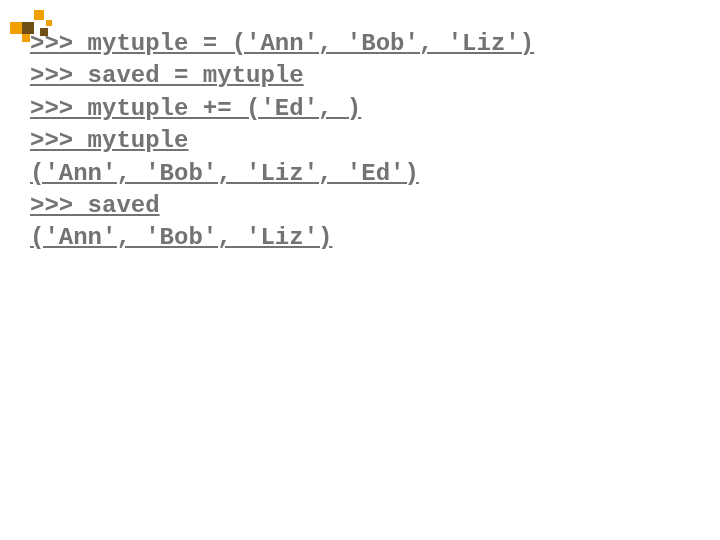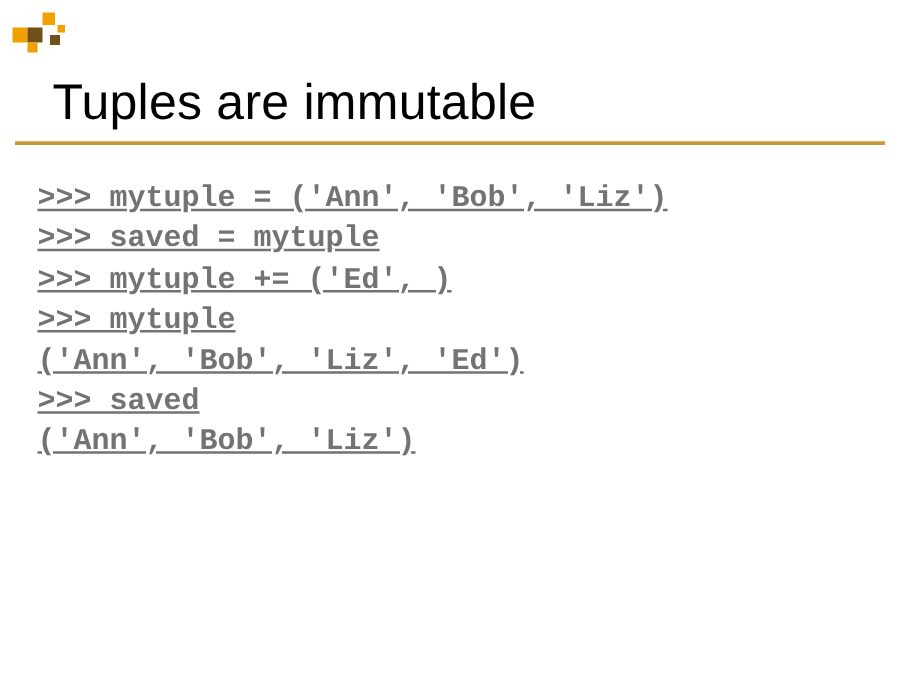--- a/index.html
+++ b/index.html
@@ -60,23 +60,20 @@
 
   <div class="deco">
     <div class="sq" style="left:0;top:12px;width:12px;height:12px"></div>
     <div class="sq dark" style="left:12px;top:12px;width:12px;height:12px"></div>
     <div class="sq" style="left:24px;top:0;width:10px;height:10px"></div>
     <div class="sq" style="left:12px;top:24px;width:8px;height:8px"></div>
     <div class="sq dark" style="left:30px;top:18px;width:8px;height:8px"></div>
     <div class="sq" style="left:36px;top:10px;width:6px;height:6px"></div>
   </div>
 
-  <div class="title-wrap">
-    <div class="title">Tuples are immutable</div>
-  </div>
 
   <div class="code"><span>&gt;&gt;&gt; mytuple = ('Ann', 'Bob', 'Liz')</span>
 <span>&gt;&gt;&gt; saved = mytuple</span>
 <span>&gt;&gt;&gt; mytuple += ('Ed', )</span>
 <span>&gt;&gt;&gt; mytuple</span>
 <span>('Ann', 'Bob', 'Liz', 'Ed')</span>
 <span>&gt;&gt;&gt; saved</span>
 <span>('Ann', 'Bob', 'Liz')</span></div>
 
 </div>

